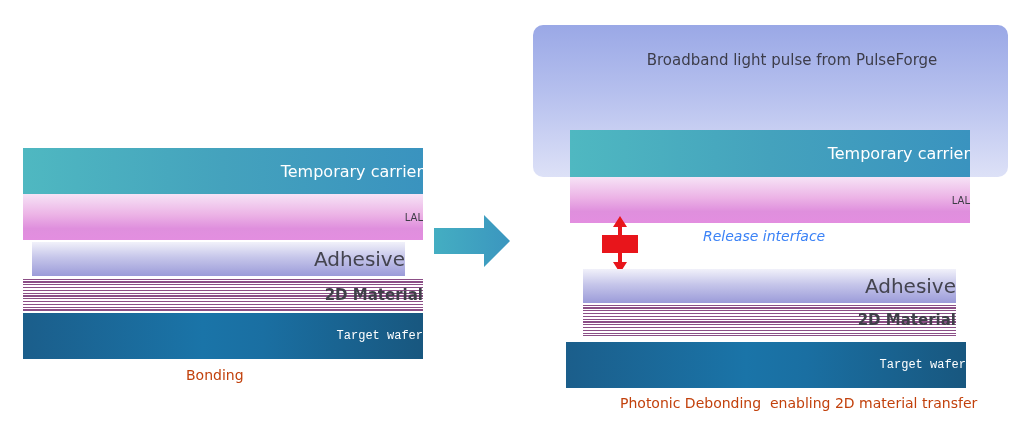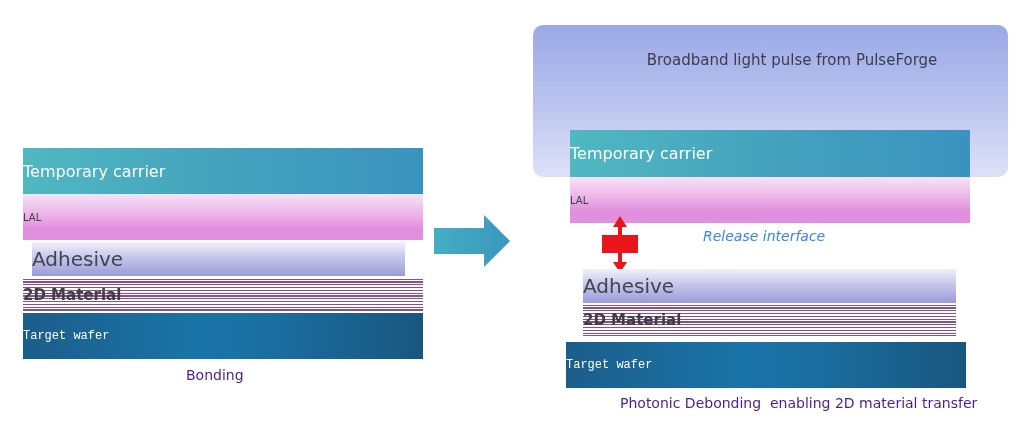--- a/index.html
+++ b/index.html
@@ -1,26 +1,26 @@
 <!DOCTYPE html>
 <html><head>
 <meta charset="utf-8">
 <style>
   html, body { margin:0; padding:0; }
   body { width:1024px; height:431px; background:#ffffff; position:relative; overflow:hidden;
          font-family:"DejaVu Sans", sans-serif; }
-  .layer { position:absolute; display:flex; align-items:center; justify-content:flex-start; box-sizing:border-box; }
+  .layer { position:absolute; display:flex; align-items:center; justify-content:flex-end; box-sizing:border-box; }
   .carrier { background:linear-gradient(90deg,#4fb8c1 0%,#44a2bd 50%,#3a93bf 100%); color:#ffffff; font-size:16px; }
   .lal { background:linear-gradient(180deg,#f6e3f6 0%,#ecb3e6 45%,#df8fdd 75%,#e38ee0 100%); color:#3d3d46; font-size:10px; }
   .adhesive { background:linear-gradient(180deg,#f1f1fa 0%,#c6c6ea 45%,#9b9bd9 100%); color:#44444f; font-size:20px; }
   .material { background:repeating-linear-gradient(180deg,#ffffff 0px,#ffffff 1.6px,#8b4e86 1.6px,#8b4e86 2.8px);
               color:#3f3f48; font-size:15px; font-weight:bold; }
   .material span { background:transparent; }
   .wafer { background:linear-gradient(90deg,#1b5e8b 0%,#1a74a8 45%,#1a6fa2 60%,#18577f 100%); color:#ffffff; font-size:12px;font-family:Liberation Mono, monospace; }
-  .caption { position:absolute; color:#4c1d95; font-size:14px; white-space:nowrap; }
+  .caption { position:absolute; color:#c2410c; font-size:14px; white-space:nowrap; }
   .pulse { position:absolute; left:533px; top:25px; width:475px; height:152px; border-radius:10px;
            background:linear-gradient(180deg,#9aa8e6 0%,#b6c0ee 45%,#dde1f7 100%); }
   .pulse-label { position:absolute; left:0; right:0; top:26px; text-align:center; color:#3d3d4a; font-size:15px;padding-left:43px; }
   .release { position:absolute; color:#3b82f6; font-style:italic; font-size:14px; }
 </style>
 </head>
 <body>
 
 <div>
   <div class="layer carrier" style="left:23px;top:148px;width:400px;height:46px;">

